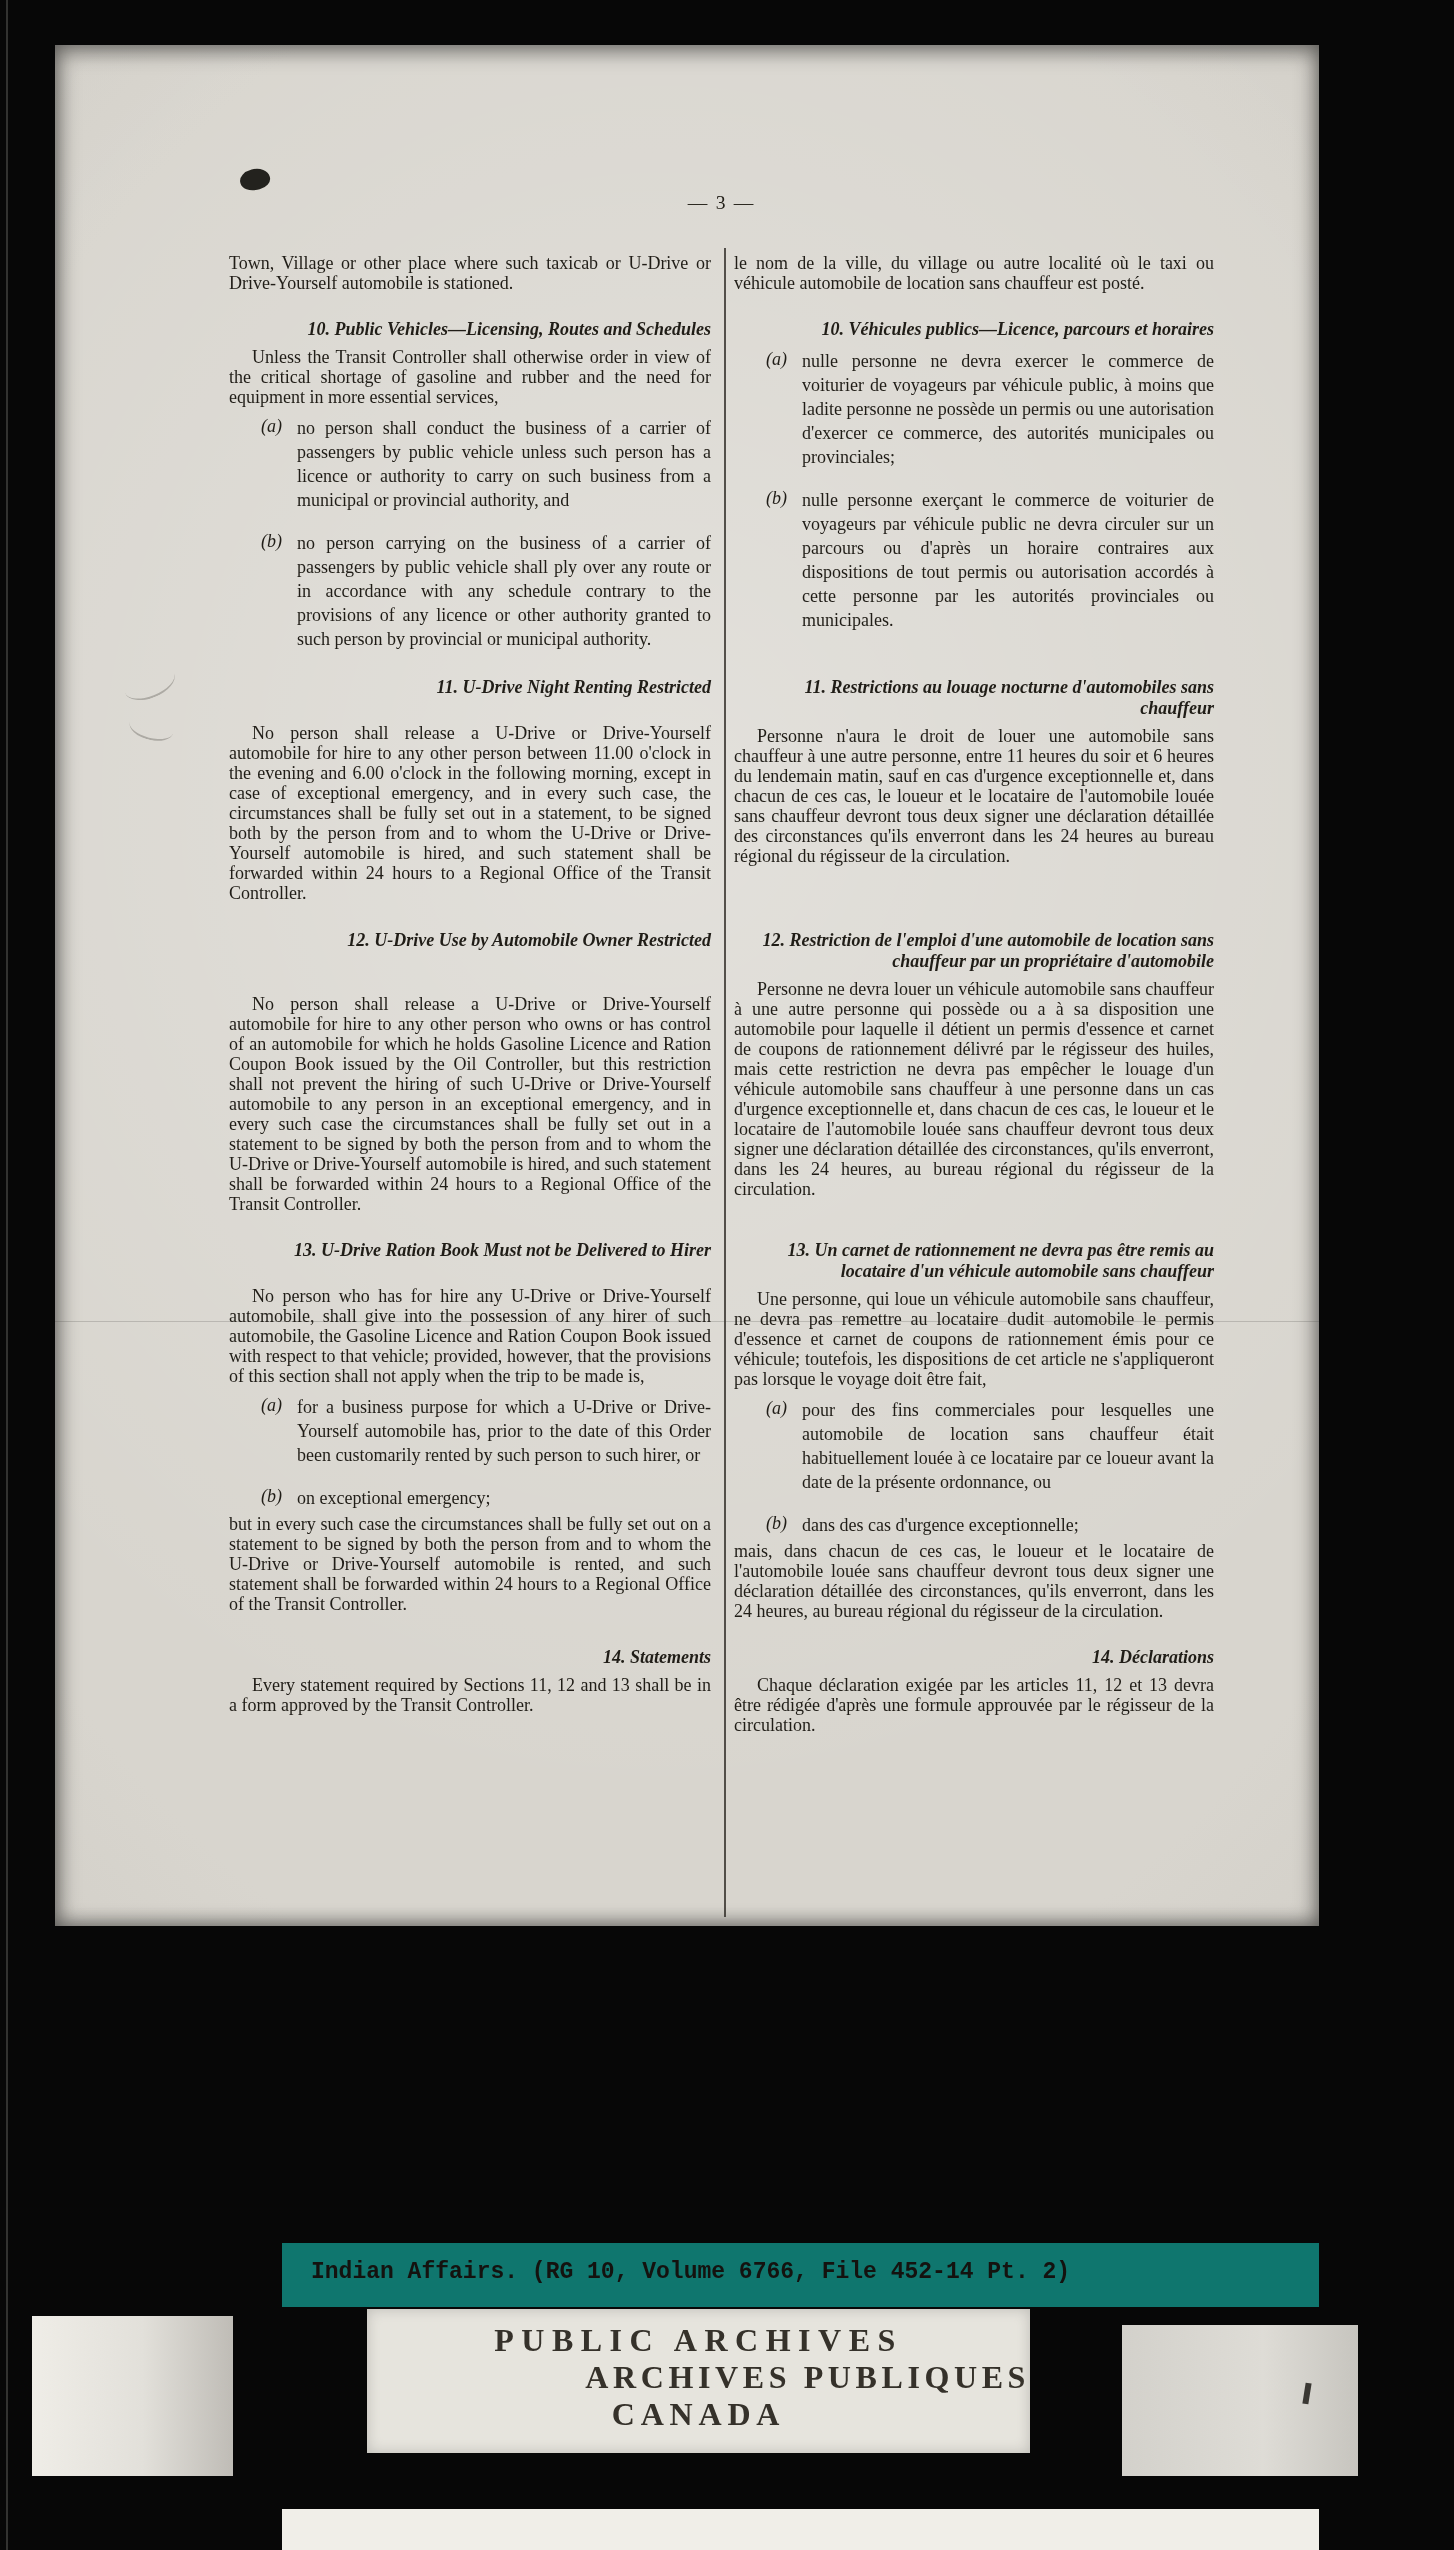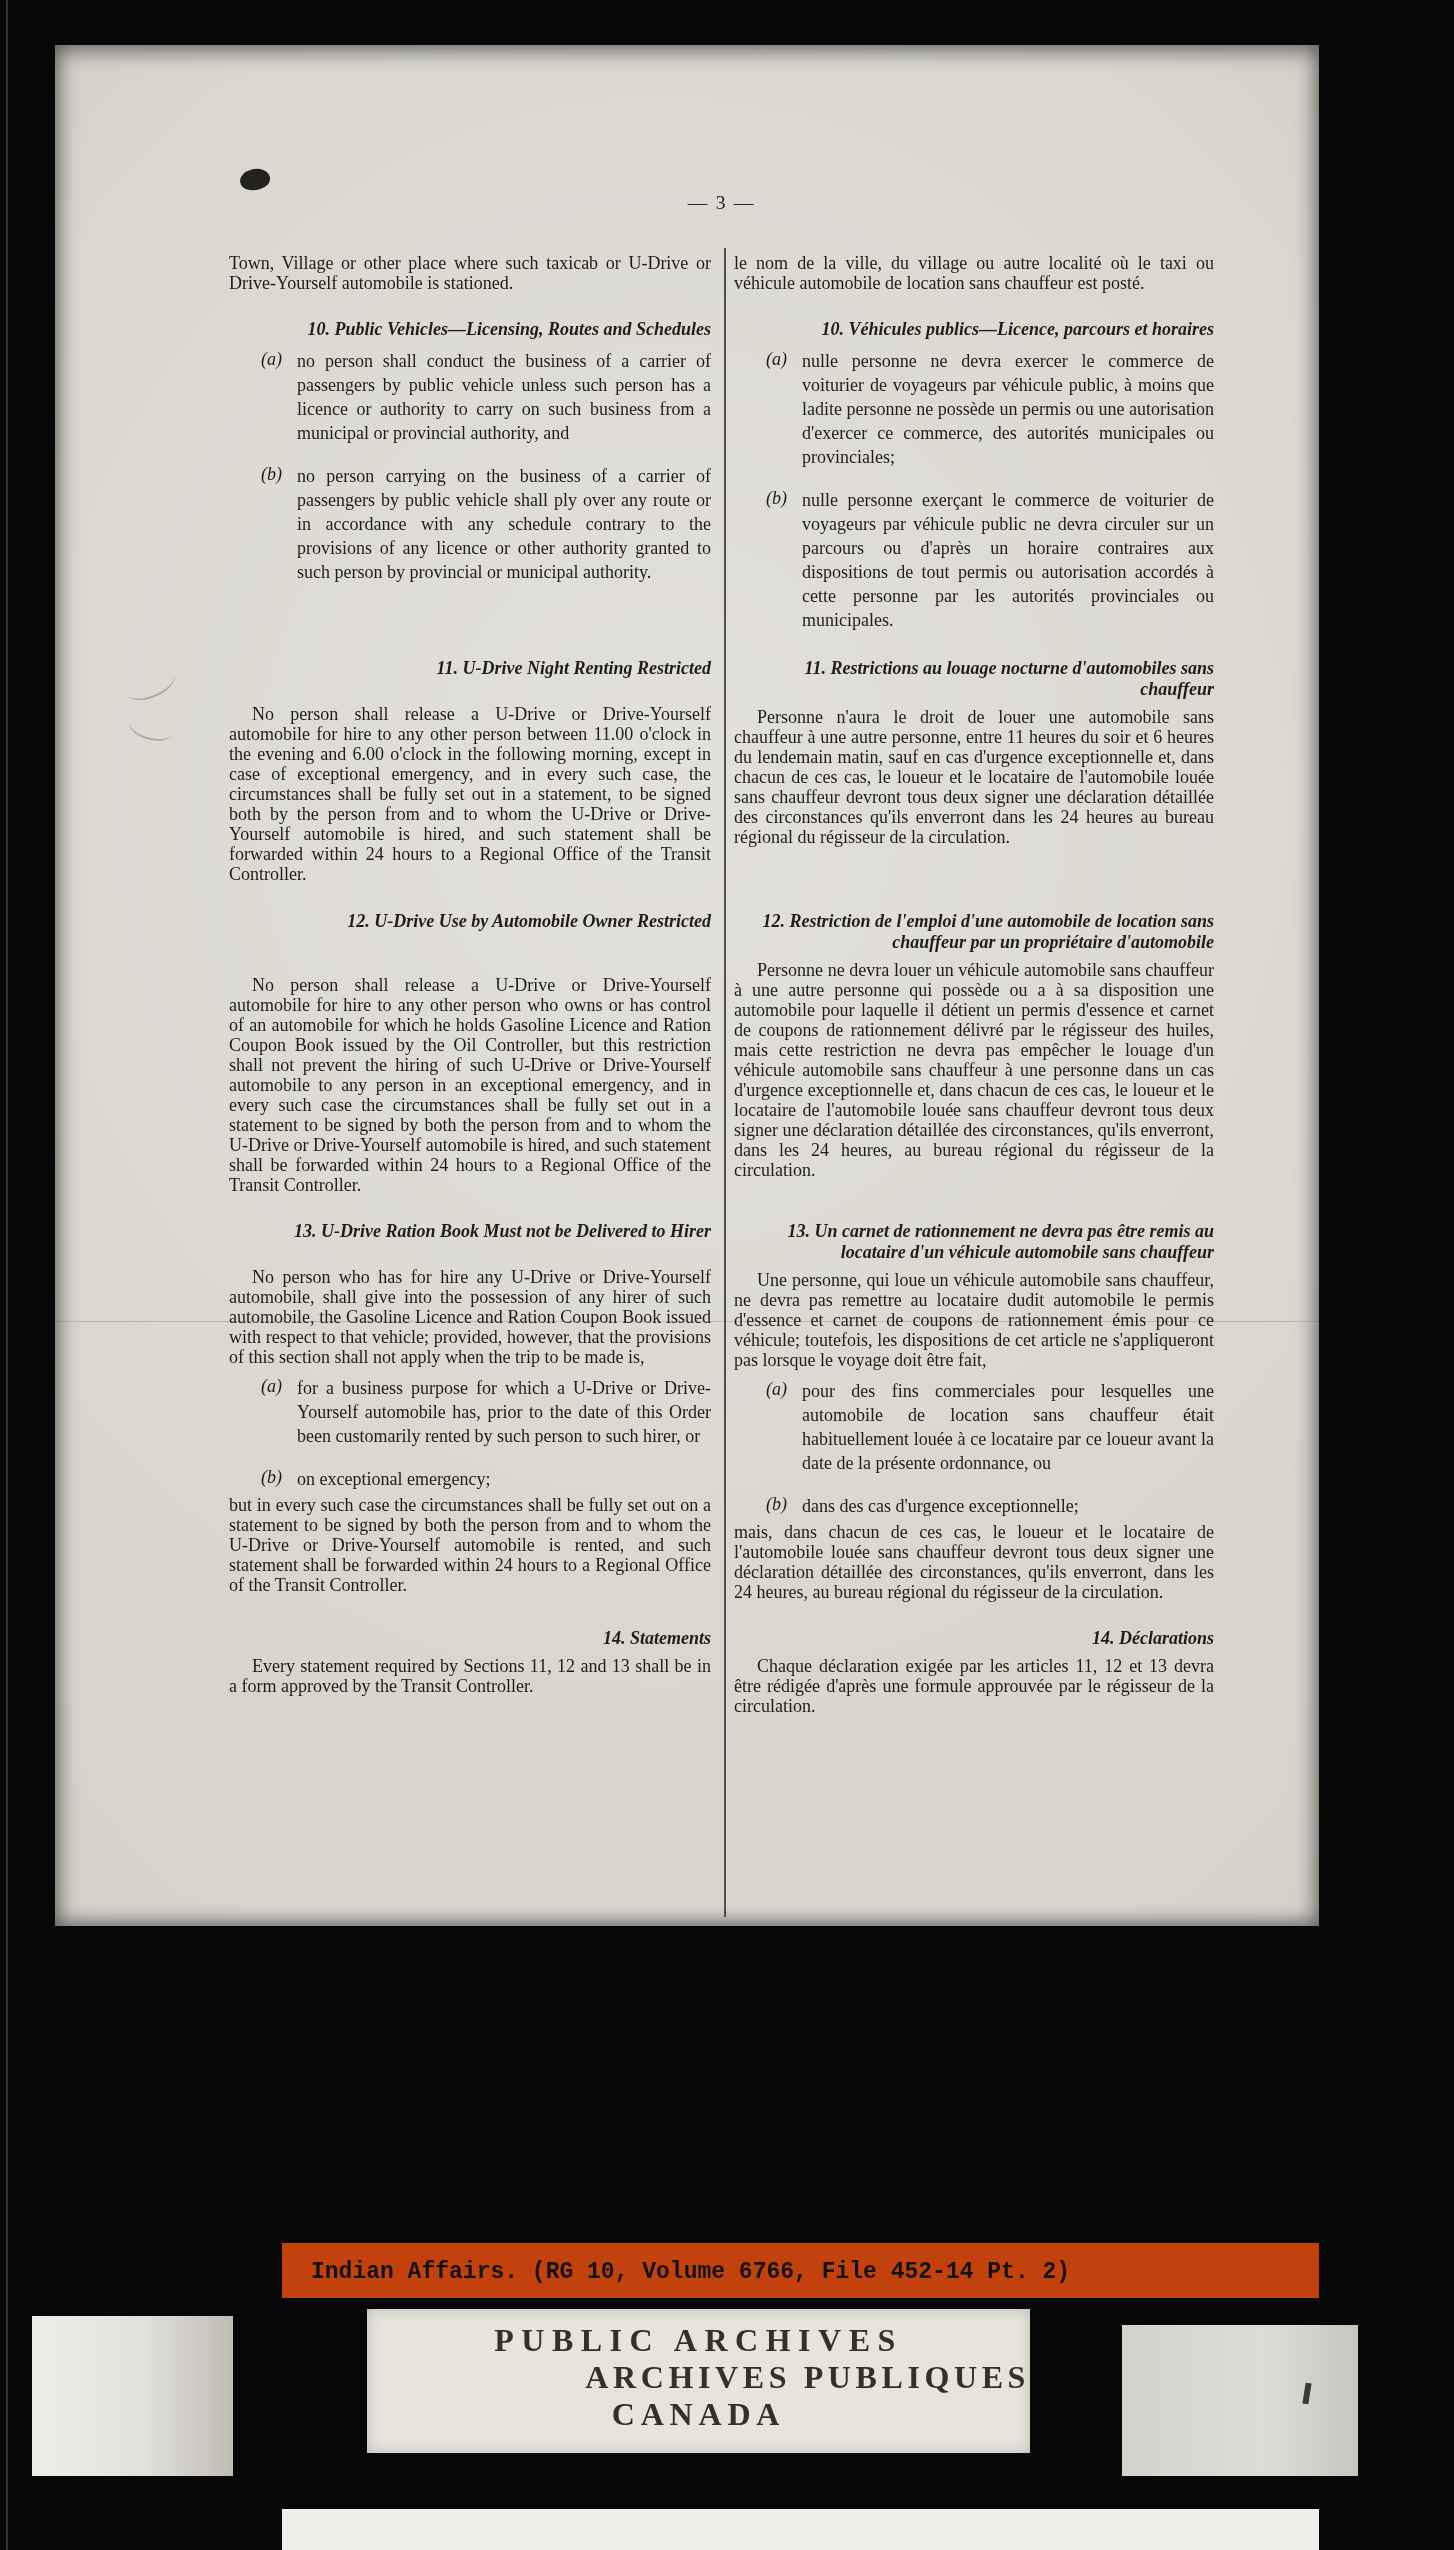--- a/index.html
+++ b/index.html
@@ -70,22 +70,22 @@
   .after-items { margin-top:4px; }
   .mt40 { margin-top:25px; }
   .mt70 { margin-top:43px; }
 
   
   .film-edge-line {
     position:absolute; left:5.8px; top:0; width:2.3px; height:100%;
     background:rgba(205,205,198,0.22);
   }
   .file-label-strip {
-    position:absolute; left:282px; top:2243px; width:1037px; height:55px;
-    background:#c2410c;
+    position:absolute; left:282px; top:2243px; width:1037px; height:64px;
+    background:#0f766e;
   }
   .file-label {
     position:absolute; left:29px; top:16px;
     font-family:"Liberation Mono", monospace;
     font-size:23px; font-weight:600; color:#14120f; white-space:nowrap;
   }
   .film-frame-left {
     position:absolute; left:32px; top:2316px; width:201px; height:160px;
     background:linear-gradient(90deg, #efede7 0%, #e2e0da 55%, #bfbcb6 100%);
   }
@@ -129,20 +129,21 @@
 
     <div class="cell">
       <p class="par">Town, Village or other place where such taxicab or U-Drive or Drive-Yourself automobile is stationed.</p>
     </div>
     <div class="cell">
       <p class="par">le nom de la ville, du village ou autre localité où le taxi ou véhicule automobile de location sans chauffeur est posté.</p>
     </div>
 
     <div class="cell">
       <div class="sec-head">10. Public Vehicles—Licensing, Routes and Schedules</div>
+      <p class="par indent">Unless the Transit Controller shall otherwise order in view of the critical shortage of gasoline and rubber and the need for equipment in more essential services,</p>
       <div class="item">
         <span class="lbl">(a)</span>
         <span class="txt">no person shall conduct the business of a carrier of passengers by public vehicle unless such person has a licence or authority to carry on such business from a municipal or provincial authority, and</span>
       </div>
       <div class="item">
         <span class="lbl">(b)</span>
         <span class="txt">no person carrying on the business of a carrier of passengers by public vehicle shall ply over any route or in accordance with any schedule contrary to the provisions of any licence or other authority granted to such person by provincial or municipal authority.</span>
       </div>
     </div>
     <div class="cell">

